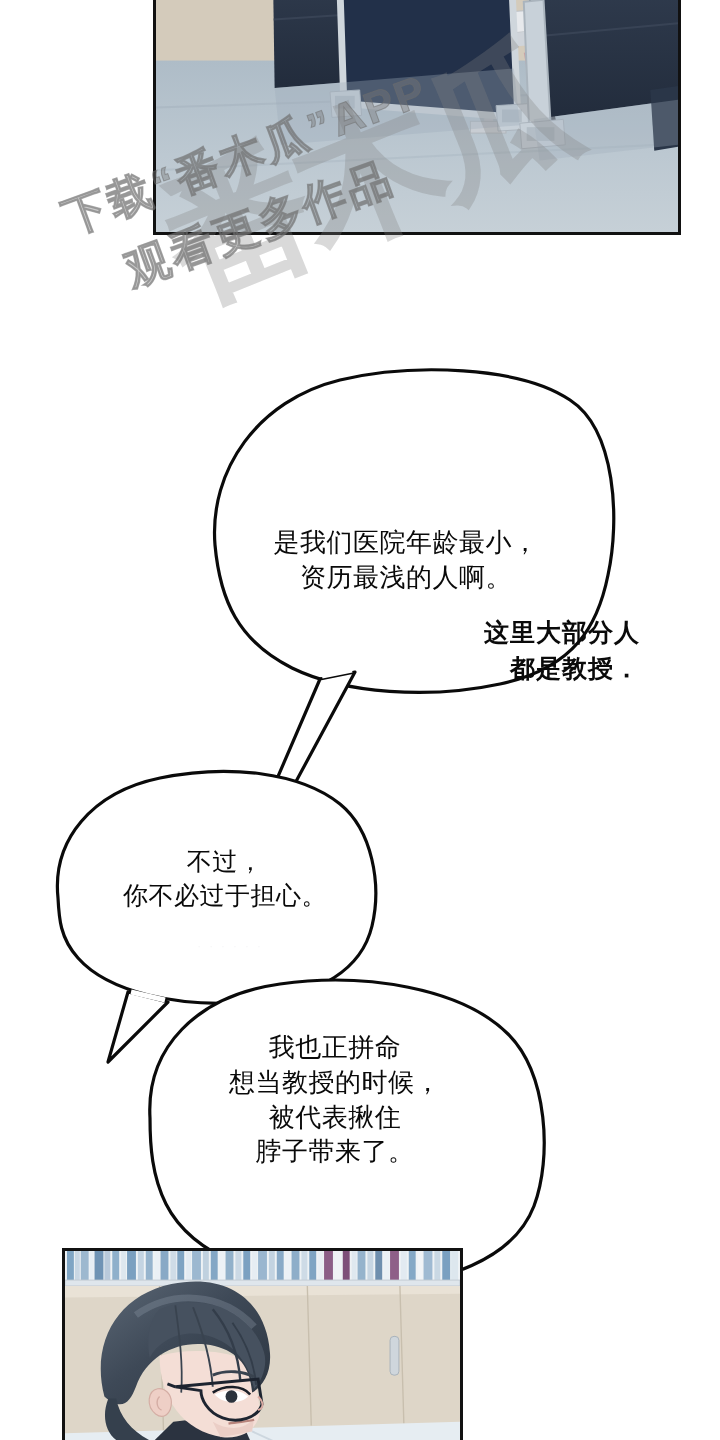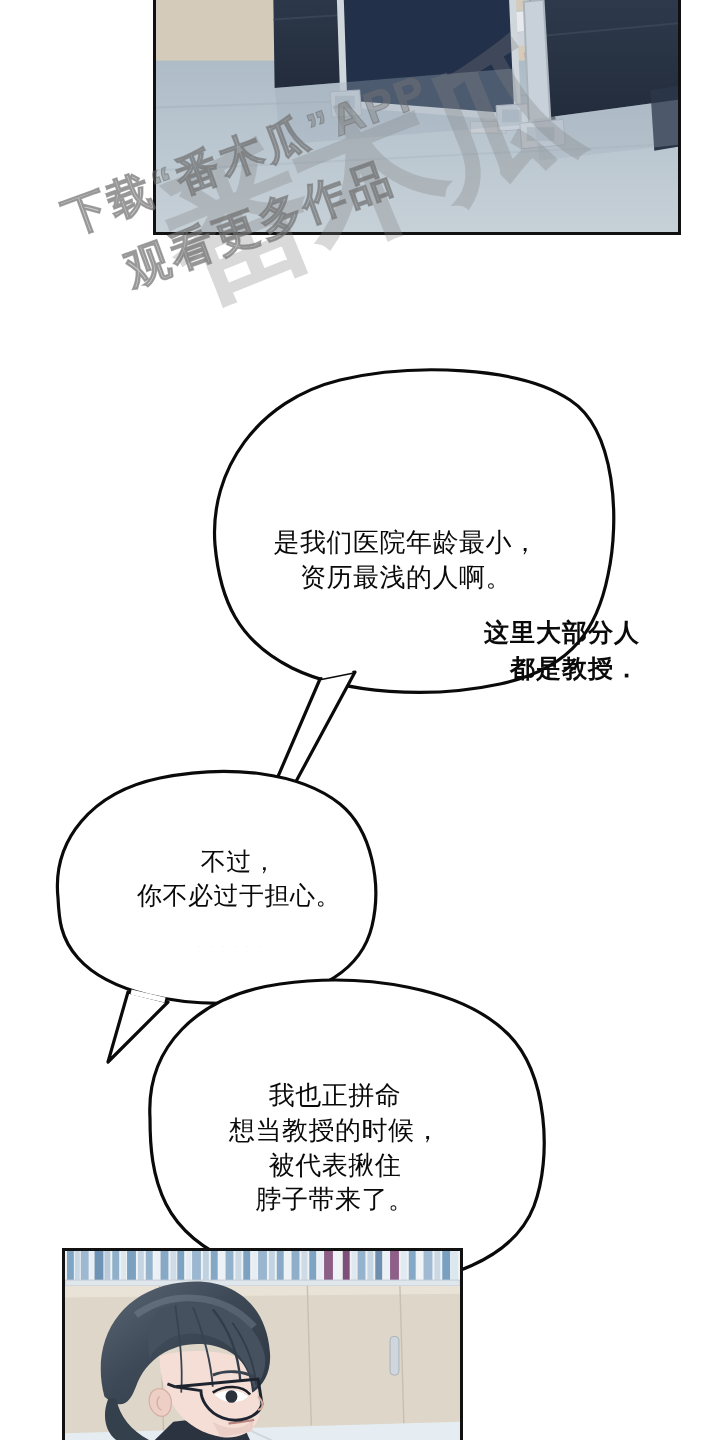--- a/index.html
+++ b/index.html
@@ -68,29 +68,27 @@
     font-size: 26px;
     font-weight: 500;
     margin-top: 37px;
   }
   #bubble2-text {
     left: 60px;
     top: 845px;
     width: 330px;
     font-size: 25px;
     font-weight: 500;
-    margin-left: 14px;
   }
   #bubble3-text {
     left: 160px;
     top: 1030px;
     width: 350px;
     font-size: 26px;
     font-weight: 500;
-    margin-top: 48px;
   }
   
   #free-text {
     position: absolute;
     left: 400px;
     top: 615px;
     width: 240px;
     font-size: 25px;
     font-weight: 700;
     color: #0a0a0a;

